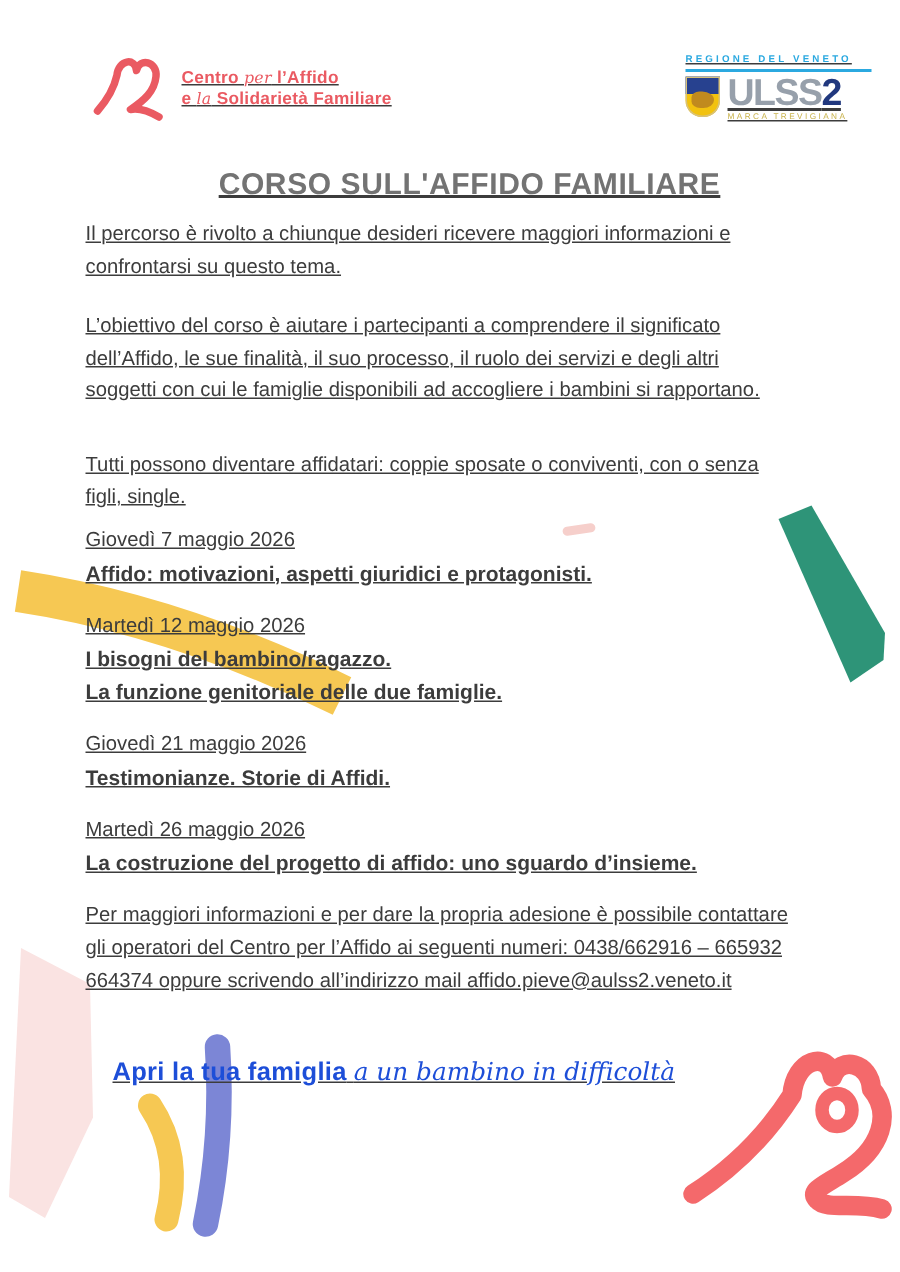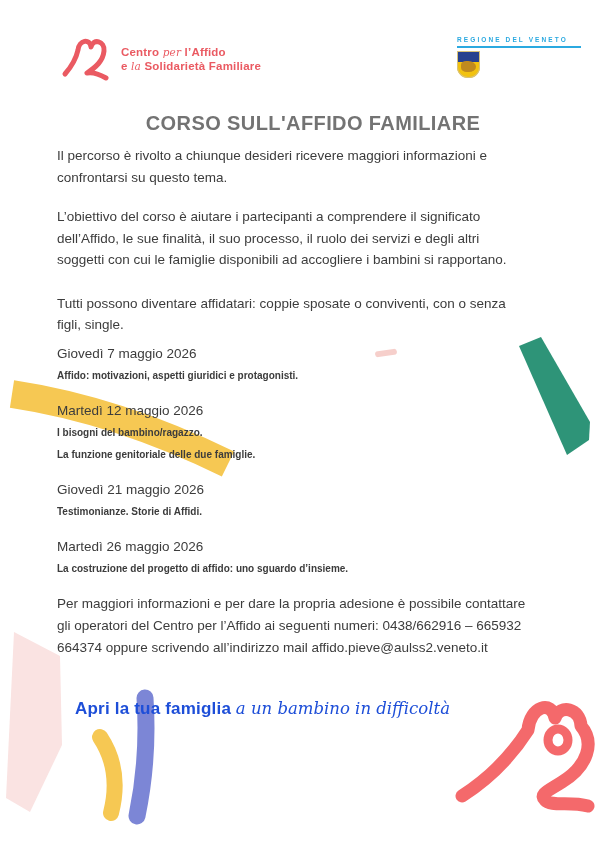--- a/index.html
+++ b/index.html
@@ -1,19 +1,19 @@
 <!DOCTYPE html>
 <html><head>
 <meta charset="utf-8">
 <style>
   html,body{margin:0;padding:0;background:#ffffff;}
   .page{position:relative;width:600px;height:848px;background:#ffffff;overflow:hidden;
         font-family:"Liberation Sans",sans-serif;color:#3c3c3c;}
   .deco{position:absolute;z-index:0;}
-  .content{position:relative;z-index:2;padding:36px 31px 0 57px;}
+  .content{position:relative;z-index:2;padding:36px 31px 0 57px;text-decoration:underline;}
 
   
   .hdr{display:flex;justify-content:space-between;align-items:flex-start;height:62px;}
   .brand{display:flex;align-items:center;gap:10px;margin-left:4px;}
   .brand-text{color:#ea5a62;font-weight:bold;font-size:11.5px;line-height:14px;letter-spacing:.2px;}
   .brand-text .it{font-weight:normal;font-style:italic;font-family:"DejaVu Serif",serif;font-size:10.5px;}
   .ulss{width:124px;text-align:left;margin-right:-12px;}
   .ulss-region{color:#2ba9e0;font-size:6.5px;font-weight:bold;letter-spacing:2.1px;white-space:nowrap;}
   .ulss-line{height:2px;background:#2ba9e0;margin:3px 0 3px 0;}
   .ulss-row{display:flex;align-items:flex-start;gap:5px;}
@@ -25,26 +25,26 @@
   .ulss-name .n2{color:#21387e;}
   .ulss-sub{font-size:5.5px;color:#c9b34c;letter-spacing:1.6px;margin-top:1px;}
 
   
   .title{margin-top:14px;text-align:center;color:#737373;font-size:20px;font-weight:bold;letter-spacing:.4px;}
 
   
   .para{white-space:pre-line;font-size:13.5px;line-height:21.5px;margin:0;}
   .p1{margin-top:10px;}
   .p2{margin-top:18px;}
-  .p3{margin-top:22px;}
+  .p3{margin-top:28px;}
 
   .sched{margin-top:7px;text-align:left;}
   .entry{margin-bottom:13px;}
   .date{font-size:13.5px;line-height:22px;}
-  .topic{font-size:10px;line-height:22px;font-weight:bold;}
+  .topic{font-size:14px;line-height:22px;font-weight:bold;}
 
   .venue{white-space:pre-line;text-align:center;font-size:13.5px;line-height:24px;margin-top:11px;}
   .contact{white-space:pre-line;font-size:13.5px;line-height:22px;margin-top:4px;}
 
   .tagline{margin-top:40px;margin-left:18px;color:#1d4ed8;font-size:17px;}
   .tagline .tb{font-weight:bold;letter-spacing:.2px;}
   .tagline .ti{font-style:italic;font-family:"DejaVu Serif",serif;font-size:16.5px;}
 </style>
 </head>
 <body>
@@ -93,20 +93,24 @@
         </div>
       </div>
 
       <div class="ulss">
         <div class="ulss-region">REGIONE DEL VENETO</div>
         <div class="ulss-line"></div>
         <div class="ulss-row">
           <div class="shield">
               <div class="lion"></div>
             </div>
+          <div>
+            <div class="ulss-name"><span>ULSS</span><span class="n2">2</span></div>
+            <div class="ulss-sub">MARCA TREVIGIANA</div>
+          </div>
         </div>
       </div>
     </div>
 
     <div class="title">CORSO SULL'AFFIDO FAMILIARE</div>
 
     <p class="para p1">Il percorso è rivolto a chiunque desideri ricevere maggiori informazioni e
 confrontarsi su questo tema.</p>
     <p class="para p2">L’obiettivo del corso è aiutare i partecipanti a comprendere il significato
 dell’Affido, le sue finalità, il suo processo, il ruolo dei servizi e degli altri

